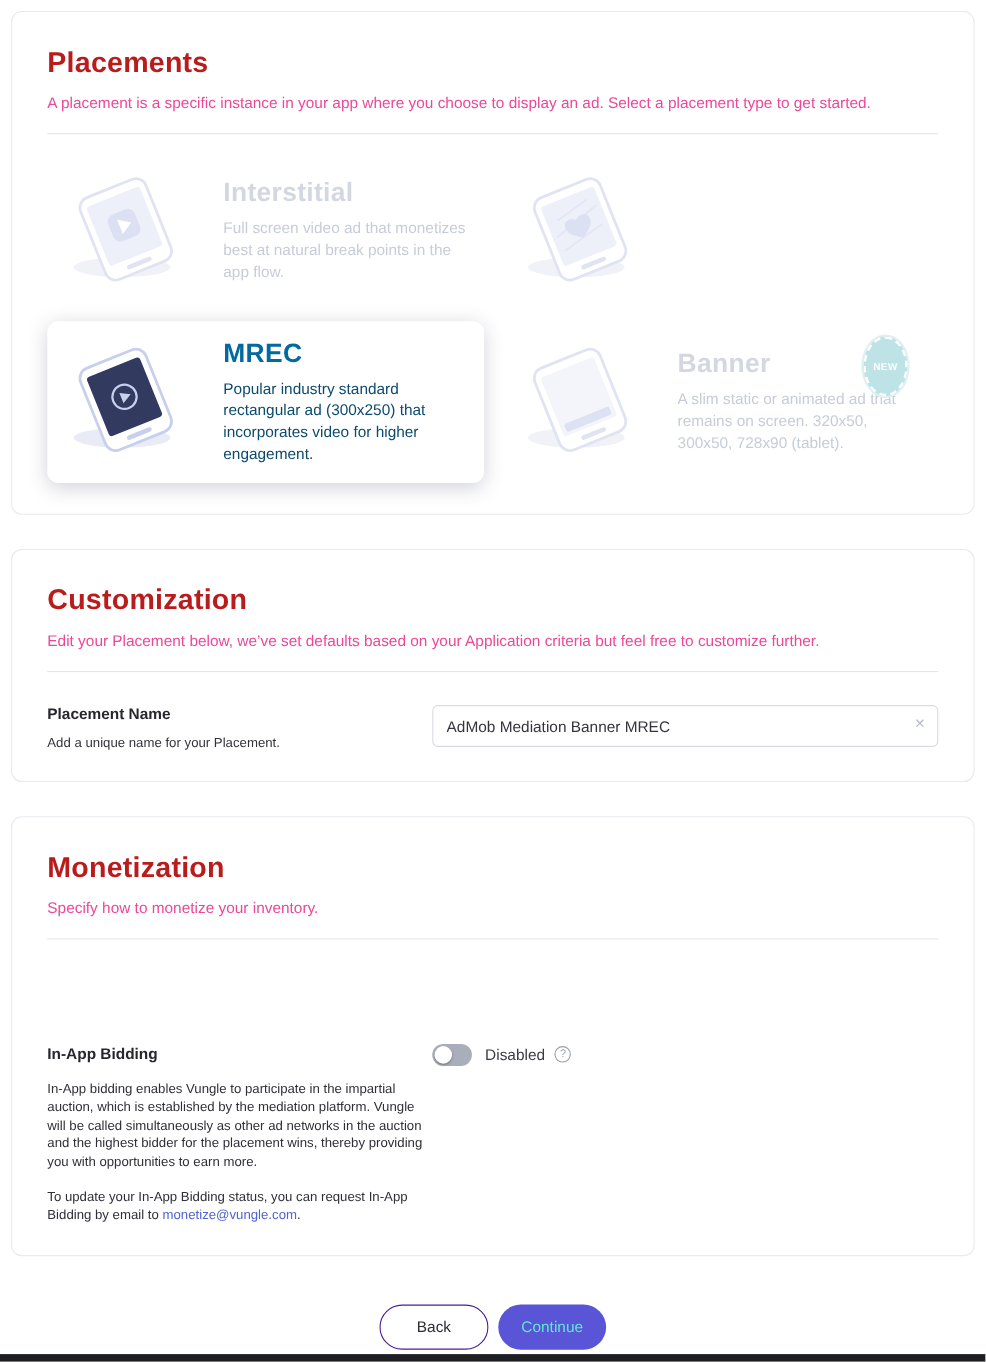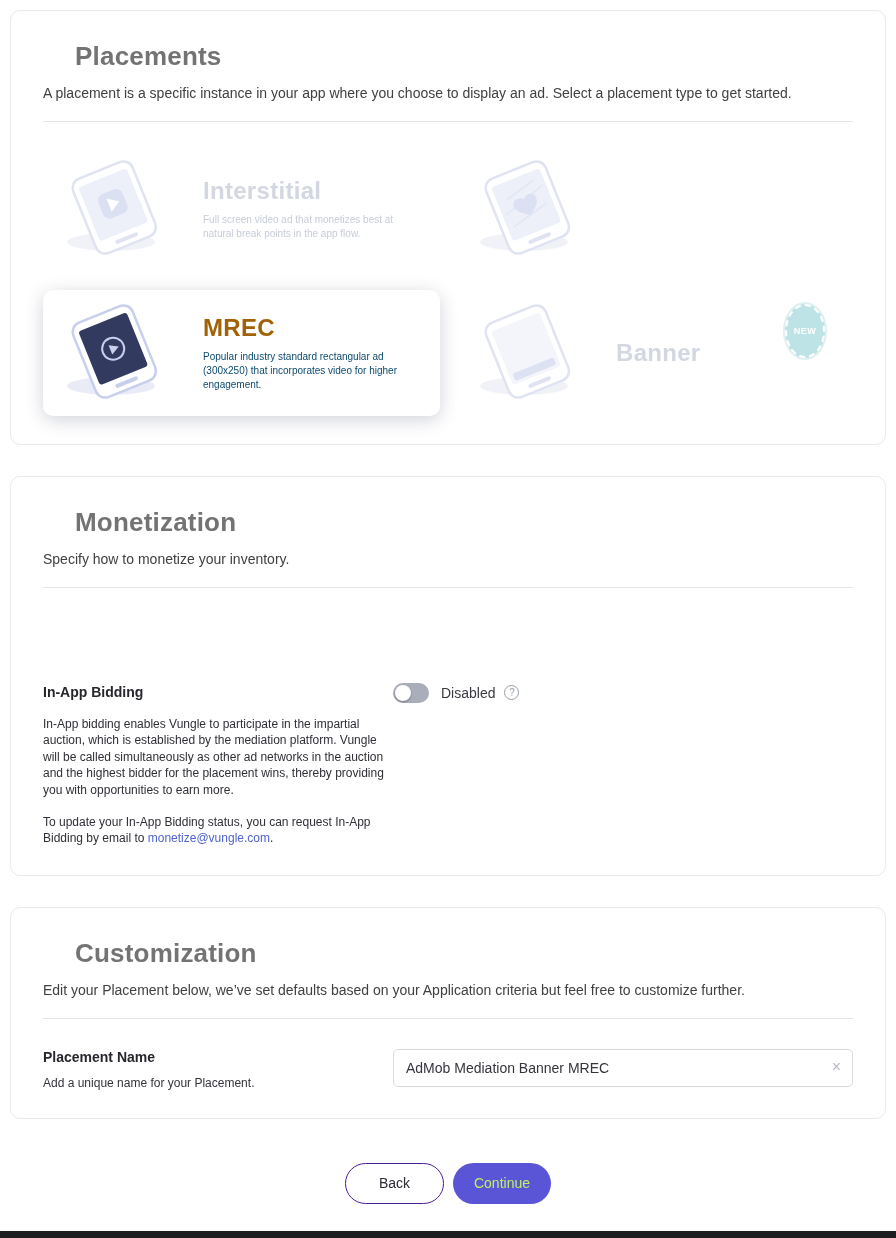--- a/index.html
+++ b/index.html
@@ -14,34 +14,34 @@
   svg { overflow: visible; display: block; }
   .page { padding: 10px; }
 
   .card {
     background: #ffffff;
     border: 1px solid #e9eaef;
     border-radius: 10px;
     padding: 30px 32px 28px;
     margin-bottom: 31px;
   }
-  .card-title { font-size: 26px; font-weight: 700; color: #737373; letter-spacing: .2px; margin-left: 32px; }
-  .card-subtitle { font-size: 14px; color: #404040; margin-top: 12px; line-height: 1.35; }
+  .card-title { font-size: 26px; font-weight: 700; color: #b91c1c; letter-spacing: .2px; }
+  .card-subtitle { font-size: 14px; color: #ec4899; margin-top: 12px; line-height: 1.35; }
   .divider { border: none; border-top: 1px solid #e4e5ea; margin-top: 18px; }
 
   
   .tile-grid { display: grid; grid-template-columns: 1fr 1fr; column-gap: 16px; row-gap: 18px; margin-top: 24px; }
   .tile { display: flex; align-items: center; gap: 28px; padding: 16px 14px; border-radius: 10px; position: relative; cursor: pointer; }
   .tile-icon { flex: 0 0 118px; }
   .tile-title { font-size: 24px; font-weight: 700; letter-spacing: .3px; }
-  .tile-desc { font-size: 10px; line-height: 1.42; margin-top: 8px; max-width: 252px; }
+  .tile-desc { font-size: 14px; line-height: 1.42; margin-top: 8px; max-width: 252px; }
   .tile.disabled .tile-title { color: #d3d7e2; }
   .tile.disabled .tile-desc { color: #c7ccd9; }
   .tile.selected { background: #fff; box-shadow: 0 4px 18px rgba(50,55,90,.22); }
-  .tile.selected .tile-title { color: #a16207; }
+  .tile.selected .tile-title { color: #0369a1; }
   .tile.selected .tile-desc { color: #0c4a6e; }
   .badge-new {
     position: absolute; top: 14px; right: 28px;
     width: 40px; height: 54px; border-radius: 50%;
     background: #bee3e6; border: 2px dashed #ffffff;
     color: #ffffff; font-size: 9px; font-weight: 700; letter-spacing: .5px;
     display: flex; align-items: center; justify-content: center;
     box-shadow: 0 0 0 2px #dff0f1;
   }
 
@@ -75,21 +75,21 @@
     border: 1px solid #979eab; border-radius: 50%;
     color: #979eab; font-size: 10px;
     display: inline-flex; align-items: center; justify-content: center;
     cursor: pointer;
   }
 
   
   .footer-actions { display: flex; justify-content: center; gap: 9px; margin-top: 44px; }
   .btn { height: 41px; border-radius: 21px; font-size: 14px; font-family: "Liberation Sans", sans-serif; cursor: pointer; }
   .btn-back { width: 99px; background: #ffffff; border: 1px solid #4c1d95; color: #2b2b33; }
-  .btn-continue { width: 98px; background: #5a55d6; border: none; color: #bef264; text-align: center; }
+  .btn-continue { width: 98px; background: #5a55d6; border: none; color: #5eead4; text-align: center; }
 
   .bottom-bar { position: absolute; left: 0; bottom: 0; width: 100%; height: 7px; background: #1e1f23; }
 </style>
 </head>
 <body>
 
 <div class="page">
 
   <section class="card">
     <h1 class="card-title">Placements</h1>
@@ -160,24 +160,42 @@
             <g transform="rotate(-22 59 47)">
               <rect x="26" y="5" width="64" height="80" rx="10" fill="#ffffff" stroke="#e0e4f2" stroke-width="2.5"></rect>
               <rect x="32" y="13" width="52" height="58" rx="3" fill="#f3f5fb"></rect>
               <rect x="36" y="60" width="44" height="8" rx="2" fill="#dde2f3"></rect>
               <rect x="46" y="76" width="24" height="4" rx="2" fill="#e0e4f2"></rect>
             </g>
           </svg>
         </span>
         <div class="tile-text">
           <div class="tile-title">Banner</div>
+          <div class="tile-desc">A slim static or animated ad that remains on screen. 320x50, 300x50, 728x90 (tablet).</div>
         </div>
         <span class="badge-new">NEW</span>
       </div>
 
+    </div>
+  </section>
+
+  <section class="card">
+    <h1 class="card-title">Customization</h1>
+    <p class="card-subtitle">Edit your Placement below, we’ve set defaults based on your Application criteria but feel free to customize further.</p>
+    <hr class="divider">
+
+    <div class="form-row">
+      <div>
+        <div class="field-label">Placement Name</div>
+        <div class="field-helper">Add a unique name for your Placement.</div>
+      </div>
+      <div class="input-wrap">
+        <input type="text" value="AdMob Mediation Banner MREC" style="">
+        <span class="input-clear">×</span>
+      </div>
     </div>
   </section>
 
   <section class="card">
     <h1 class="card-title">Monetization</h1>
     <p class="card-subtitle">Specify how to monetize your inventory.</p>
     <hr class="divider">
 
     <div class="bidding-row">
       <div class="bidding-left">
@@ -190,37 +208,20 @@
       <div class="bidding-right">
         <span class="toggle">
             <span class="knob"></span>
           </span>
         <span class="toggle-status">Disabled</span>
         <span class="help-icon">?</span>
       </div>
     </div>
   </section>
 
-  <section class="card">
-    <h1 class="card-title">Customization</h1>
-    <p class="card-subtitle">Edit your Placement below, we’ve set defaults based on your Application criteria but feel free to customize further.</p>
-    <hr class="divider">
-
-    <div class="form-row">
-      <div>
-        <div class="field-label">Placement Name</div>
-        <div class="field-helper">Add a unique name for your Placement.</div>
-      </div>
-      <div class="input-wrap">
-        <input type="text" value="AdMob Mediation Banner MREC" style="">
-        <span class="input-clear">×</span>
-      </div>
-    </div>
-  </section>
-
   <div class="footer-actions">
     <button class="btn btn-back">Back</button>
     <button class="btn btn-continue">Continue</button>
   </div>
 
 </div>
 
 <div class="bottom-bar"></div>
 
 </body></html>

